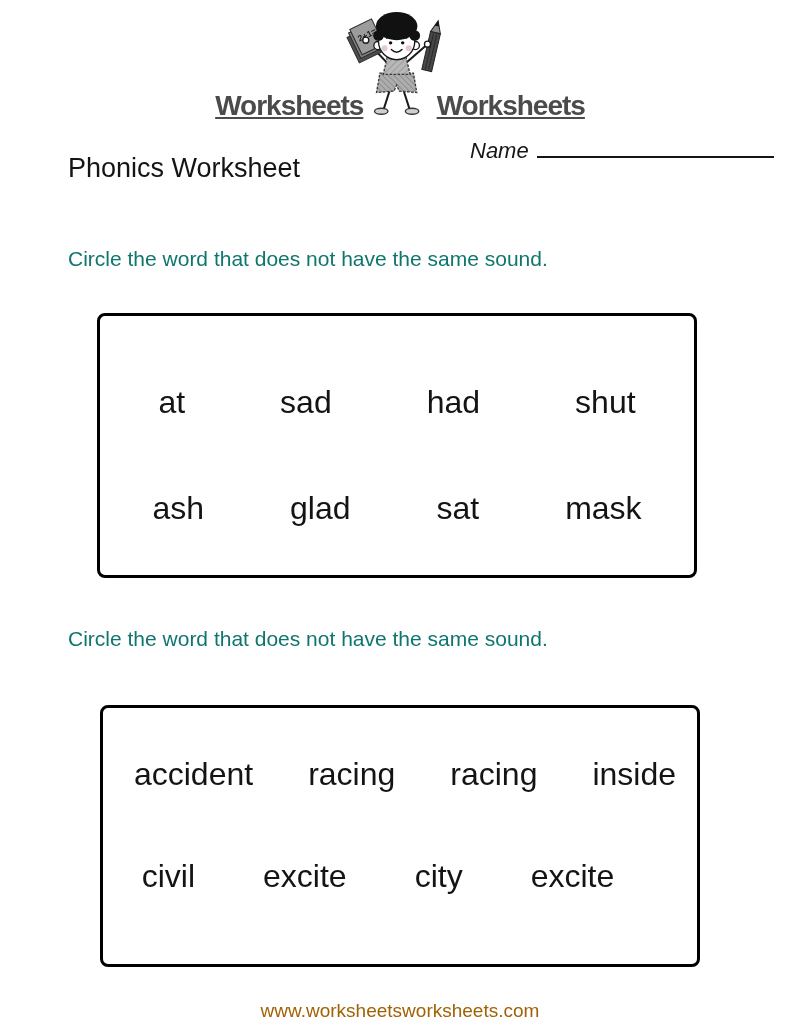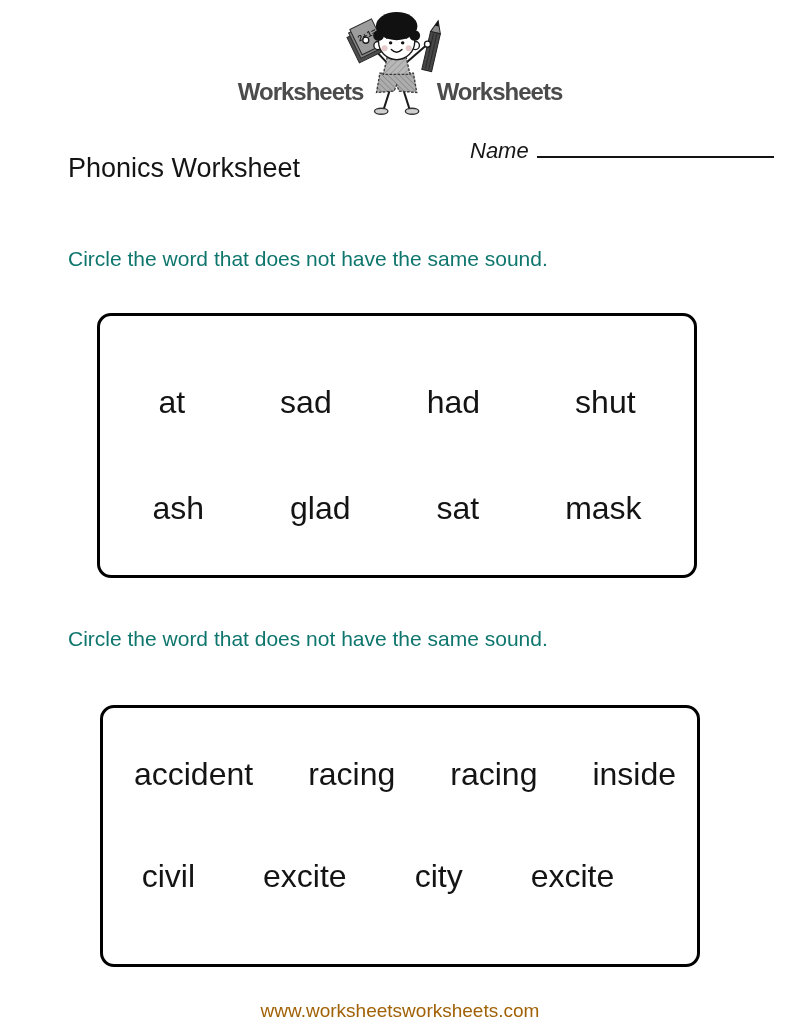--- a/index.html
+++ b/index.html
@@ -17,28 +17,28 @@
   
   .logo-row {
     position: absolute;
     top: 6px; left: 0; right: 0;
     height: 116px;
     display: flex;
     justify-content: center;
     align-items: flex-end;
   }
   .logo-text {
-    font-size: 24px;
+    font-size: 28px;
     font-weight: 700;
     letter-spacing: -1px;
     color: #4b4b4b;
-    margin-bottom: 16px;
     position: relative;
     z-index: 1;
     white-space: nowrap;
+    text-decoration: underline;
   }
   .mascot {
     height: 114px;
     width: auto;
     position: relative;
     z-index: 2;
     margin: 0 -14px 0 -20px;
   }
 
   
@@ -74,21 +74,21 @@
     color: #0f766e;
   }
   .instruction.i1 { top: 247px; }
   .instruction.i2 { top: 627px; }
 
   
   .box {
     position: absolute;
     box-sizing: border-box;
     border: 3px solid #000;
-    border-radius: 14px;
+    border-radius: 8px;
     background: #fff;
   }
   .box1 { left: 97px;  top: 313px; width: 600px; height: 265px; }
   .box2 { left: 100px; top: 705px; width: 600px; height: 262px; }
 
   .word-row {
     position: absolute;
     left: 0; right: 0;
     display: flex;
     justify-content: center;

